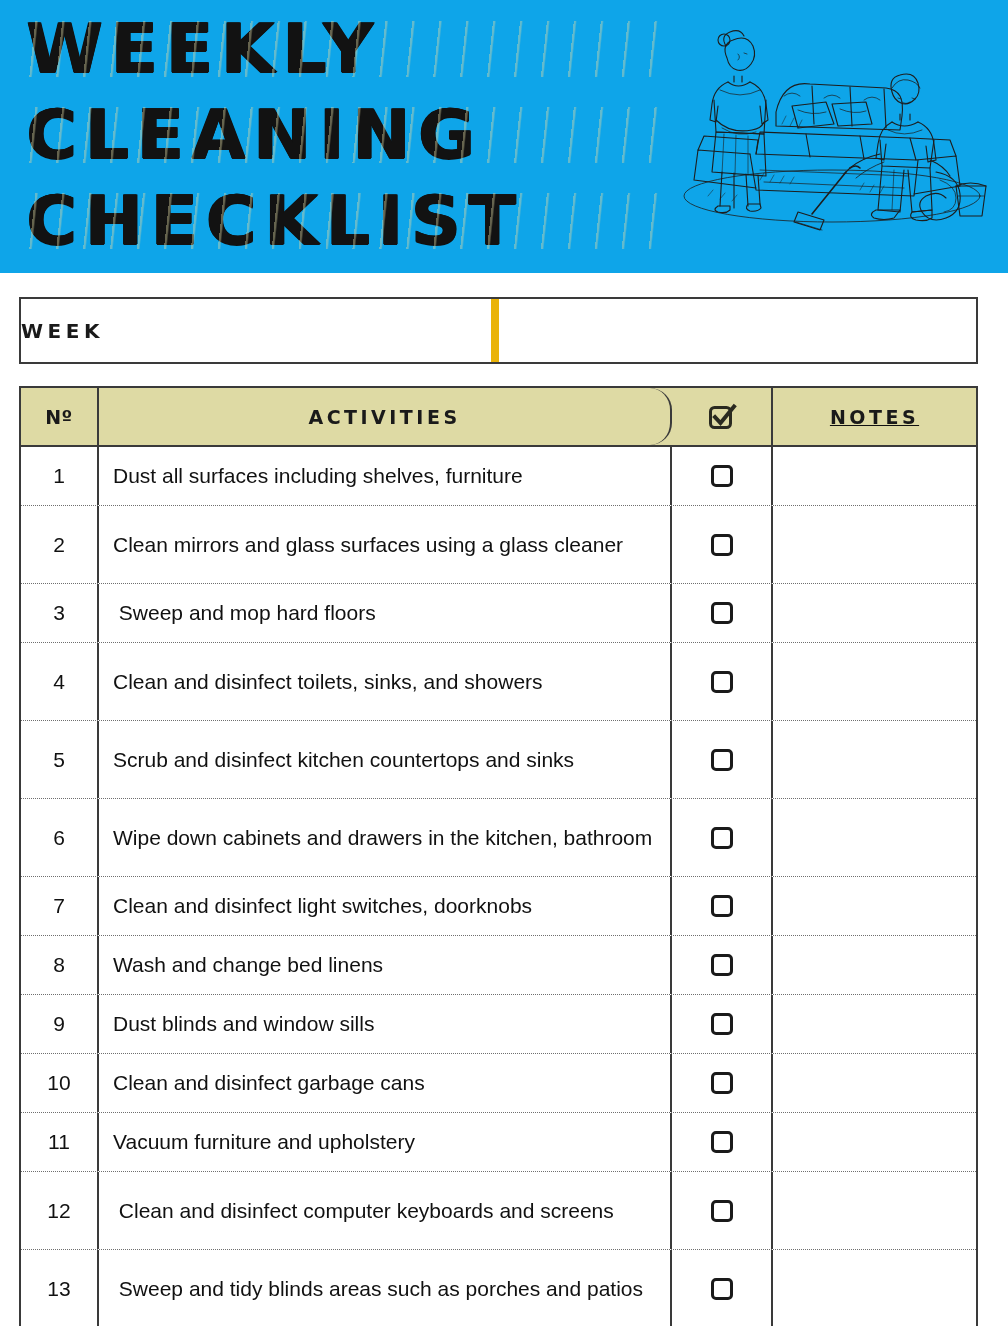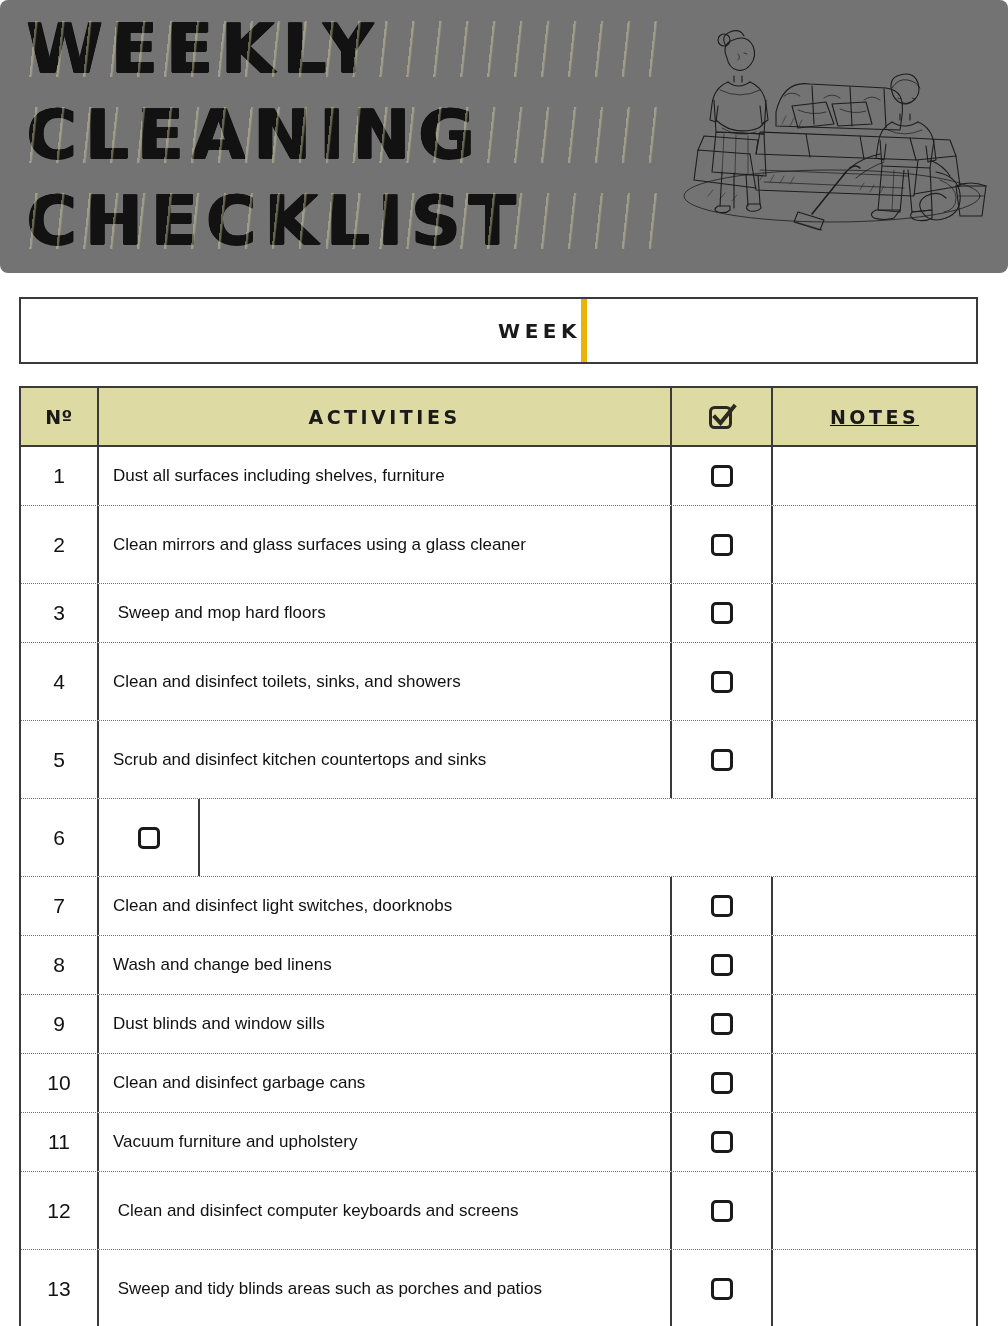--- a/index.html
+++ b/index.html
@@ -13,24 +13,23 @@
     font-family: "Liberation Sans", sans-serif;
     color: #111111;
     overflow: hidden;
   }
 
   
   .banner {
     position: relative;
     width: 1008px;
     height: 273px;
-    background: #737373;
+    background: #0ea5e9;
     box-sizing: border-box;
     overflow: hidden;
-    border-radius: 8px;
   }
   .title-block {
     position: absolute;
     left: 26px;
     top: 6px;
     width: 620px;
   }
   .title-line {
     font-family: "DejaVu Sans", sans-serif;
     font-weight: bold;
@@ -80,26 +79,26 @@
     left: 19px;
     top: 297px;
     width: 959px;
     height: 67px;
     box-sizing: border-box;
     border: 2px solid #3a3a3a;
     background: #ffffff;
     display: flex;
   }
   .week-label-cell {
-    width: 566px;
-    box-sizing: border-box;
-    border-right: 6px solid #eab308;
+    width: 478px;
+    box-sizing: border-box;
+    border-right: 8px solid #eab308;
     display: flex;
     align-items: center;
-    justify-content: flex-end;
+    justify-content: flex-start;
   }
   .week-label {
     font-family: "DejaVu Sans", sans-serif;
     font-weight: bold;
     font-size: 20px;
     letter-spacing: 4.5px;
     color: #1a1a1a;
   }
   .week-value-cell {
     flex: 1;
@@ -168,21 +167,21 @@
     text-decoration: underline;
   }
 
   .row.head .c-no,
   .row.head .c-act,
   .row.head .c-chk,
   .row.head .c-notes {
     justify-content: center;
     height: 57px;
   }
-  .row.head .c-act { padding: 0; }
+  .row.head .c-act { padding: 0; border-radius: 22px; }
 
   .head-text {
     font-family: "DejaVu Sans", sans-serif;
     font-weight: bold;
     font-size: 19px;
     letter-spacing: 3.5px;
     color: #1a1a1a;
   }
   .head-text.no {
     font-size: 19px;
@@ -190,21 +189,21 @@
   }
 
   .row.body { min-height: 59px; }
   .row.body.tall { min-height: 78px; }
 
   .num {
     font-size: 21px;
     color: #111111;
   }
   .activity {
-    font-size: 17px;
+    font-size: 21px;
     line-height: 30px;
     color: #111111;
     white-space: pre-wrap;
   }
   .note-text { font-size: 19px; color: #111111; }
 
   
   .checkbox {
     width: 22px;
     height: 22px;
@@ -418,20 +417,23 @@
           <span class="checkbox"></span>
         </div>
         <div class="c-notes">
           <span class="note-text"></span>
         </div>
       </div>
       <div class="row body tall">
         <div class="c-no">
           <span class="num">6</span>
         </div>
+        <div class="c-act">
+          <span class="activity">Wipe down cabinets and drawers in the kitchen, bathroom</span>
+        </div>
         <div class="c-chk">
           <span class="checkbox"></span>
         </div>
         <div class="c-notes">
           <span class="note-text"></span>
         </div>
       </div>
       <div class="row body">
         <div class="c-no">
           <span class="num">7</span>

